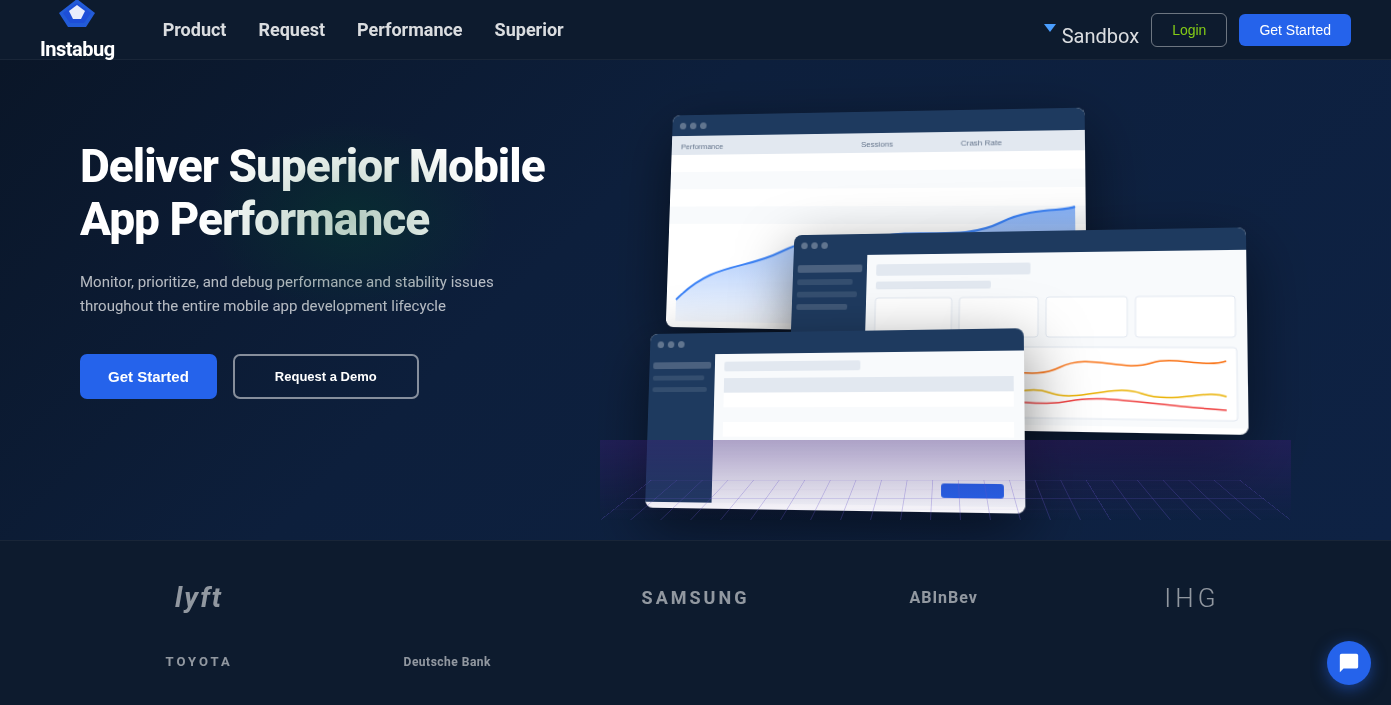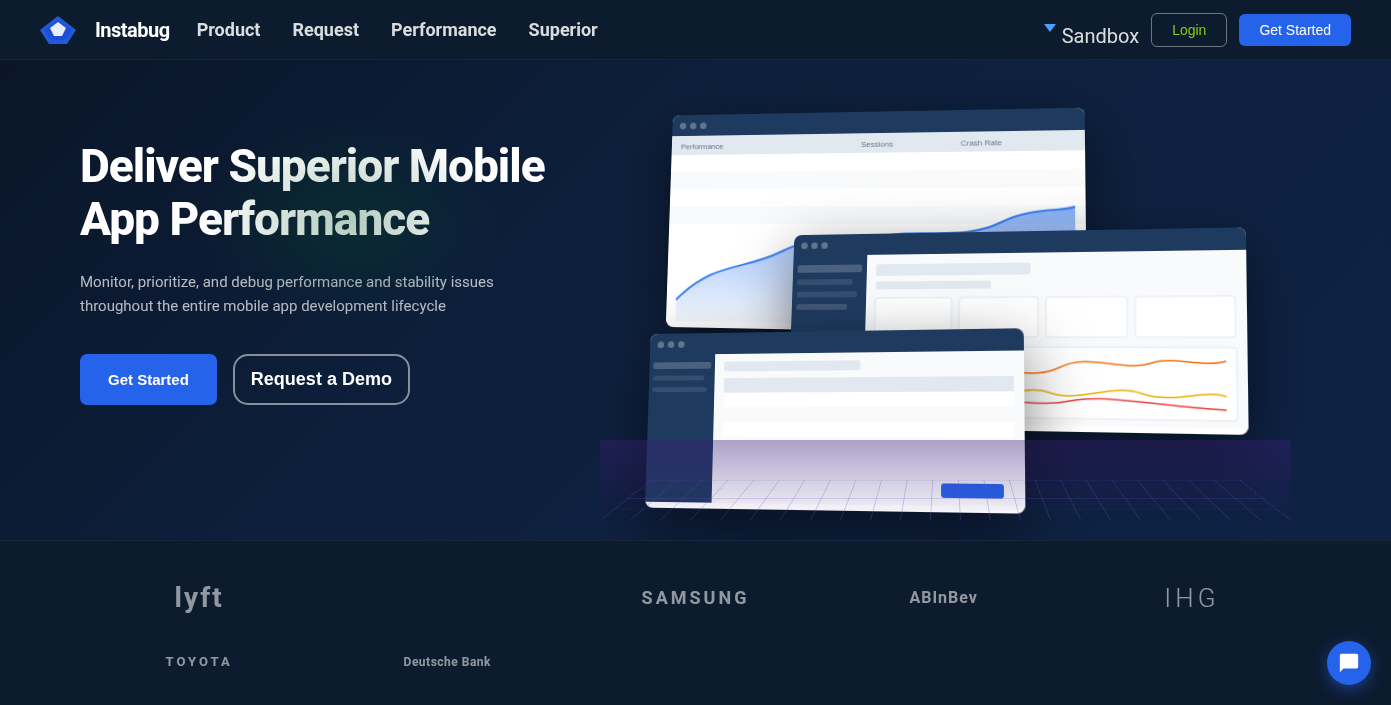--- a/index.html
+++ b/index.html
@@ -19,22 +19,23 @@
       padding: 0 40px;
       height: 60px;
       background: #0d1b2e;
       border-bottom: 1px solid rgba(255,255,255,0.05);
       position: relative;
       z-index: 10;
     }
     .nav-logo {
       display: flex;
       align-items: center;
-      gap: 19px;
-      margin-right: 27px;
+      gap: 10px;
+      margin-right: 48px;
+      flex-direction: column;
     }
     .logo-icon {
       width: 36px;
       height: 28px;
     }
     .logo-text {
       font-size: 20px;
       font-weight: 700;
       color: white;
       letter-spacing: -0.5px;
@@ -141,26 +142,26 @@
       padding: 13px 28px;
       background: #2563eb;
       border: none;
       border-radius: 7px;
       color: white;
       font-size: 15px;
       font-weight: 600;
       cursor: pointer;
     }
     .btn-secondary {
-      padding: 13px 16px;
+      padding: 13px 40px;
       background: transparent;
       border: 2px solid rgba(255,255,255,0.5);
-      border-radius: 15px;
-      color: white;
-      font-size: 18px;
+      border-radius: 7px;
+      color: white;
+      font-size: 13px;
       font-weight: 600;
       cursor: pointer;
     }
     .hero-right {
       flex: 1;
       position: relative;
       height: 380px;
       margin-left: -20px;
     }
 
@@ -251,21 +252,21 @@
       justify-items: center;
     }
     .logo-item {
       color: rgba(255,255,255,0.55);
       font-size: 22px;
       font-weight: 700;
       letter-spacing: 1px;
       text-align: center;
       padding: 10px 20px;
     }
-    .logo-lyft { font-size: 28px; letter-spacing: 2px; }
+    .logo-lyft { font-style: italic; font-size: 28px; letter-spacing: 2px; }
     .logo-samsung { letter-spacing: 3px; font-size: 18px; }
 
     
     .chat-bubble {
       position: fixed;
       bottom: 20px;
       right: 20px;
       width: 44px;
       height: 44px;
       background: #2563eb;

